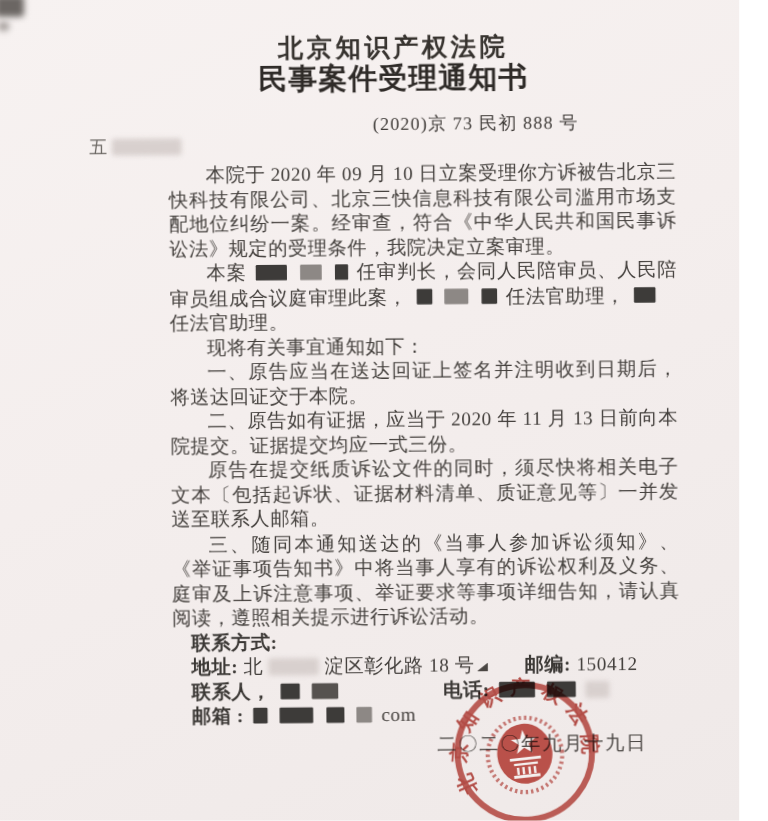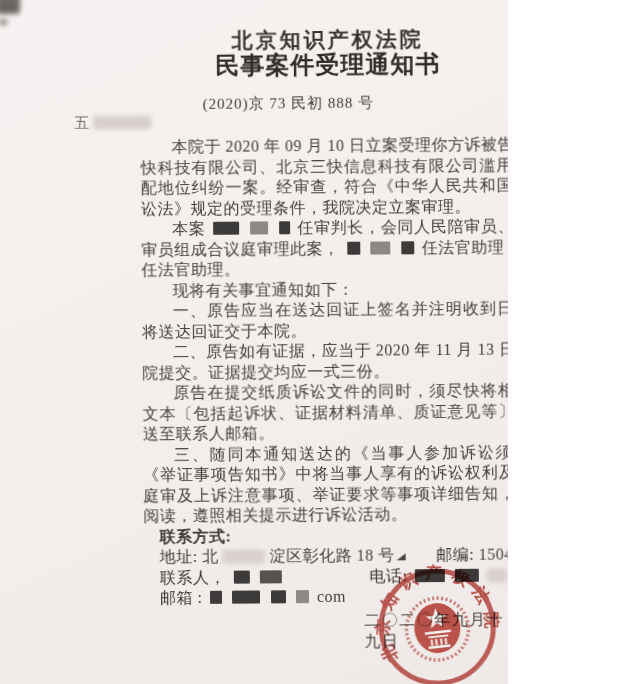--- a/index.html
+++ b/index.html
@@ -1,17 +1,17 @@
 <!DOCTYPE html>
 <html><head>
 <meta charset="utf-8">
 <style>
   html,body{margin:0;padding:0;}
   .page{
-    position:relative;width:508px;height:684px;overflow:hidden;
+    position:relative;width:616px;height:684px;overflow:hidden;
     background:linear-gradient(155deg,#f7f2f1 0%,#f4eeed 45%,#efe9e8 100%);
     font-family:"Liberation Serif","DejaVu Serif",serif;
     color:#46423f;
   }
   .tilt{position:absolute;inset:0;transform:rotate(-0.45deg);transform-origin:320px 340px;}
   .scan{filter:blur(0.3px);}
   .court-name{position:absolute;top:26px;left:20px;width:620px;text-align:center;
     font-size:21px;font-weight:600;letter-spacing:3px;color:#37332f;}
   .doc-title{position:absolute;top:49px;left:20px;width:620px;text-align:center;
     font-size:24px;font-weight:600;letter-spacing:1px;color:#2f2b28;}
@@ -20,21 +20,21 @@
   .doc-body{position:absolute;top:136px;left:142px;width:423px;
     font-size:16px;line-height:20.5px;letter-spacing:0.5px;text-align:justify;color:#44403d;}
   .doc-body p{margin:0;}
   .indent{text-indent:31px;}
   .rbox{display:inline-block;height:13px;vertical-align:-1px;background:#3d3b39;margin:0 3px;border-radius:1px;}
   .rbox.g{background:#8d8885;}
   .blurpatch{display:inline-block;height:14px;background:#d8d0ce;filter:blur(2.2px);
     vertical-align:-2px;border-radius:2px;}
   .contact-line{text-align:left;text-indent:16px;}
   .contact-heading{font-weight:bold;color:#3a3734;}
-  .lbl{font-weight:normal;color:#3a3734;}
+  .lbl{font-weight:bold;color:#3a3734;}
   .pc{margin-left:26px;}
   .phone-lbl{margin-left:80px;}
   .ink-mark{display:inline-block;width:9px;height:7px;background:#4a4643;margin-left:2px;
     clip-path:polygon(0 100%,100% 0,100% 100%);vertical-align:0;}
   .doc-date{position:absolute;top:611px;left:362px;font-size:16px;letter-spacing:1.5px;color:#4a4643;z-index:1;}
   .seal{position:absolute;left:355px;top:548px;width:160px;height:160px;z-index:2;
     mix-blend-mode:multiply;opacity:0.92;}
   .corner-smudge{position:absolute;left:-4px;top:-4px;width:24px;height:18px;background:#6b6663;
     filter:blur(2.5px);border-radius:3px;}
   .corner-smudge2{position:absolute;left:-2px;top:18px;width:10px;height:8px;background:#a39d9a;

